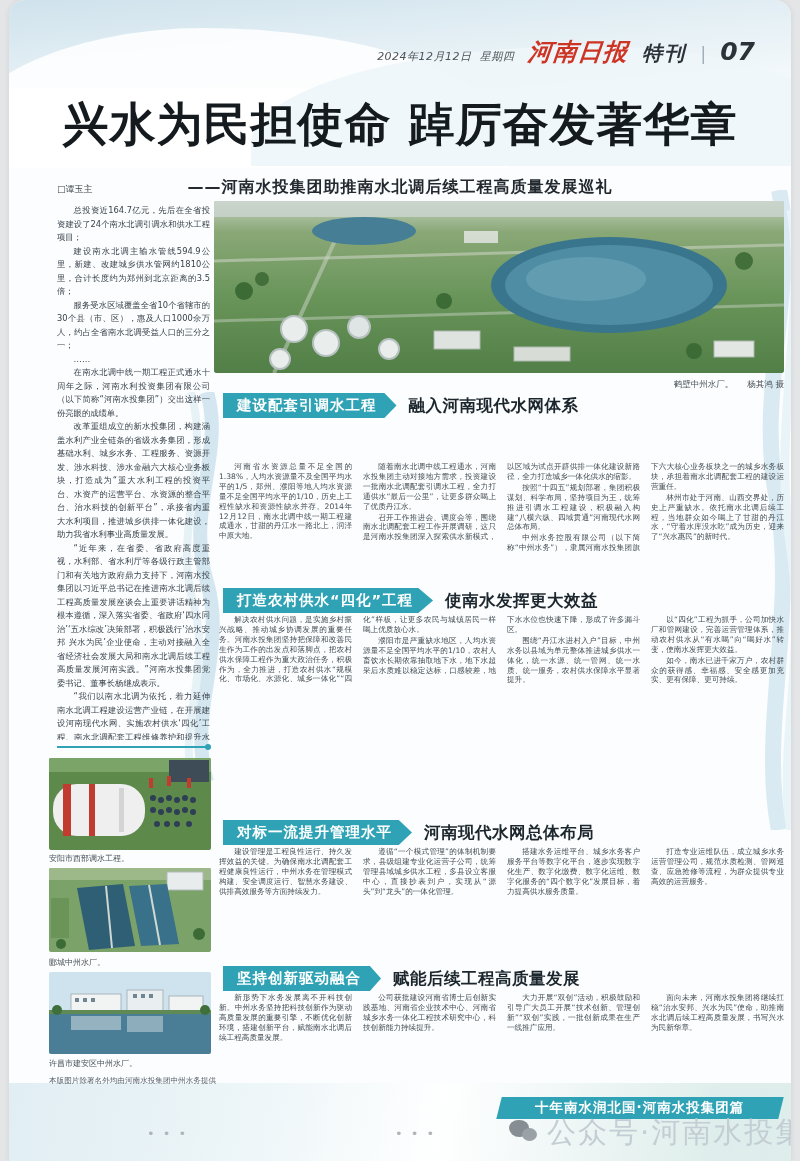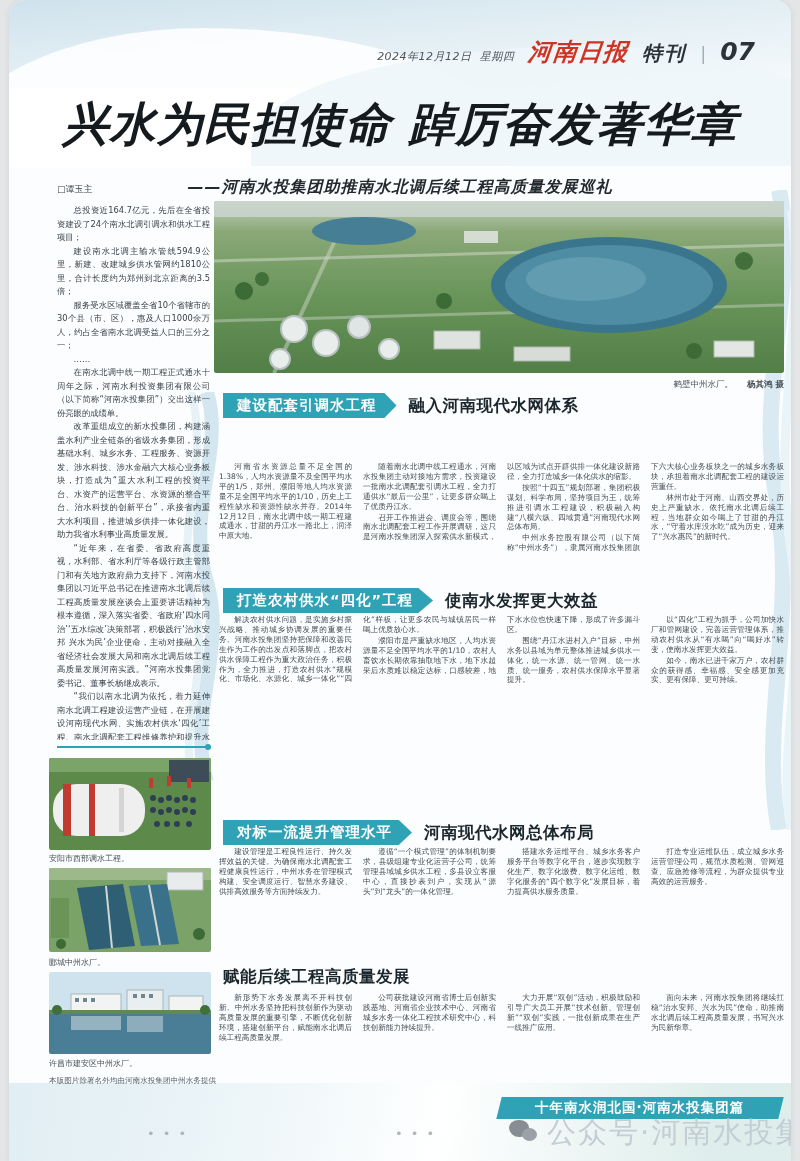--- a/index.html
+++ b/index.html
@@ -17,36 +17,36 @@
 
   
   .hdr { position:absolute; top:36px; right:36px; display:flex; align-items:baseline; gap:14px;font-style:italic; }
   .hdr .date { font-size:11px; color:#4c5358; letter-spacing:.5px; }
   .hdr .masthead { font-family:"DejaVu Serif","Liberation Serif",serif; font-size:24px; font-weight:bold; color:#ce3423; transform:skewX(-6deg); letter-spacing:1px; }
   .hdr .edition { font-size:20px; font-weight:bold; color:#2b3338; letter-spacing:2px; }
   .hdr .bar { color:#9fb0b8; font-size:18px; }
   .hdr .pageno { font-size:25px; font-weight:bold; color:#2b3338; }
 
   
-  .headline { position:absolute; top:94px; left:0; right:0; text-align:center;font-style:italic; }
+  .headline { position:absolute; top:94px; left:0; right:0; text-align:center; }
   .headline h1 { font-size:46px; font-weight:900; color:#141a1e; letter-spacing:1px; }
   .headline h2 { margin-top:21px; font-size:16px; font-weight:700; color:#23292e; letter-spacing:1px; }
   .byline { position:absolute; top:183px; left:48px; font-size:9px; color:#3c444a; }
 
   
   .intro { position:absolute; left:48px; top:204px; width:153px; height:536px; overflow:hidden;
     font-size:8.3px; line-height:13.5px; color:#39424a; text-align:justify; }
   .intro p { text-indent:2em; }
   .endrule { position:absolute; left:48px; top:746px; width:152px; border-top:2px solid #2fa3b5; }
   .endrule::after { content:""; position:absolute; right:-2px; top:-4px; width:6px; height:6px; border-radius:50%; background:#2fa3b5; }
 
   
   .mainphoto { position:absolute; left:205px; top:201px; width:570px; height:172px; border-radius:3px; overflow:hidden; background:#6f9a60; }
   .caption-main { position:absolute; top:379px; left:205px; width:570px; text-align:right; font-size:8.5px; color:#4a5258; }
-  .caption-main b { font-weight:bold; margin-left:14px;margin-top:11px; }
+  .caption-main b { font-weight:normal; margin-left:14px;margin-top:11px; }
 
   
   .sec-head { position:absolute; left:214px; display:flex; align-items:center; gap:12px; }
   .badge { background:#2fa3b5; color:#fff; font-size:14.5px; font-weight:bold; letter-spacing:1px;
     padding:3px 20px 3px 14px; clip-path:polygon(0 0,93% 0,100% 50%,93% 100%,0 100%); }
   .sec-title { font-size:16.5px; font-weight:900; color:#1c262d; letter-spacing:.5px; }
   .sec-body { position:absolute; left:210px; width:565px; overflow:hidden;
     column-gap:11px; font-size:7.6px; line-height:9.9px; color:#444c53; text-align:justify; }
   .sec-body p { text-indent:2em; margin-bottom:1px; }
   .cols4 { column-count:4; }
@@ -182,20 +182,21 @@
       <span class="sec-title">河南现代水网总体布局</span>
     </div>
     <div class="sec-body cols4" style="top:847px; height:114px;">
         <p>建设管理是工程良性运行、持久发挥效益的关键。为确保南水北调配套工程健康良性运行，中州水务在管理模式构建、安全调度运行、智慧水务建设、供排高效服务等方面持续发力。</p>
         <p>遵循“一个模式管理”的体制机制要求，县级组建专业化运营子公司，统筹管理县域城乡供水工程，多县设立客服中心，直接抄表到户，实现从“源头”到“龙头”的一体化管理。</p>
         <p>搭建水务运维平台、城乡水务客户服务平台等数字化平台，逐步实现数字化生产、数字化缴费、数字化运维、数字化服务的“四个数字化”发展目标，着力提高供水服务质量。</p>
         <p>打造专业运维队伍，成立城乡水务运营管理公司，规范水质检测、管网巡查、应急抢修等流程，为群众提供专业高效的运营服务。</p>
       </div>
 
     <div class="sec-head" style="top:966px;">
+      <span class="badge">坚持创新驱动融合</span>
       <span class="sec-title">赋能后续工程高质量发展</span>
     </div>
     <div class="sec-body cols4" style="top:993px; height:96px;">
         <p>新形势下水务发展离不开科技创新。中州水务坚持把科技创新作为驱动高质量发展的重要引擎，不断优化创新环境，搭建创新平台，赋能南水北调后续工程高质量发展。</p>
         <p>公司获批建设河南省博士后创新实践基地、河南省企业技术中心、河南省城乡水务一体化工程技术研究中心，科技创新能力持续提升。</p>
         <p>大力开展“双创”活动，积极鼓励和引导广大员工开展“技术创新、管理创新”“双创”实践，一批创新成果在生产一线推广应用。</p>
         <p>面向未来，河南水投集团将继续扛稳“治水安邦、兴水为民”使命，助推南水北调后续工程高质量发展，书写兴水为民新华章。</p>
       </div>
 
     <div class="sidephoto" style="top:758px; height:92px;">

